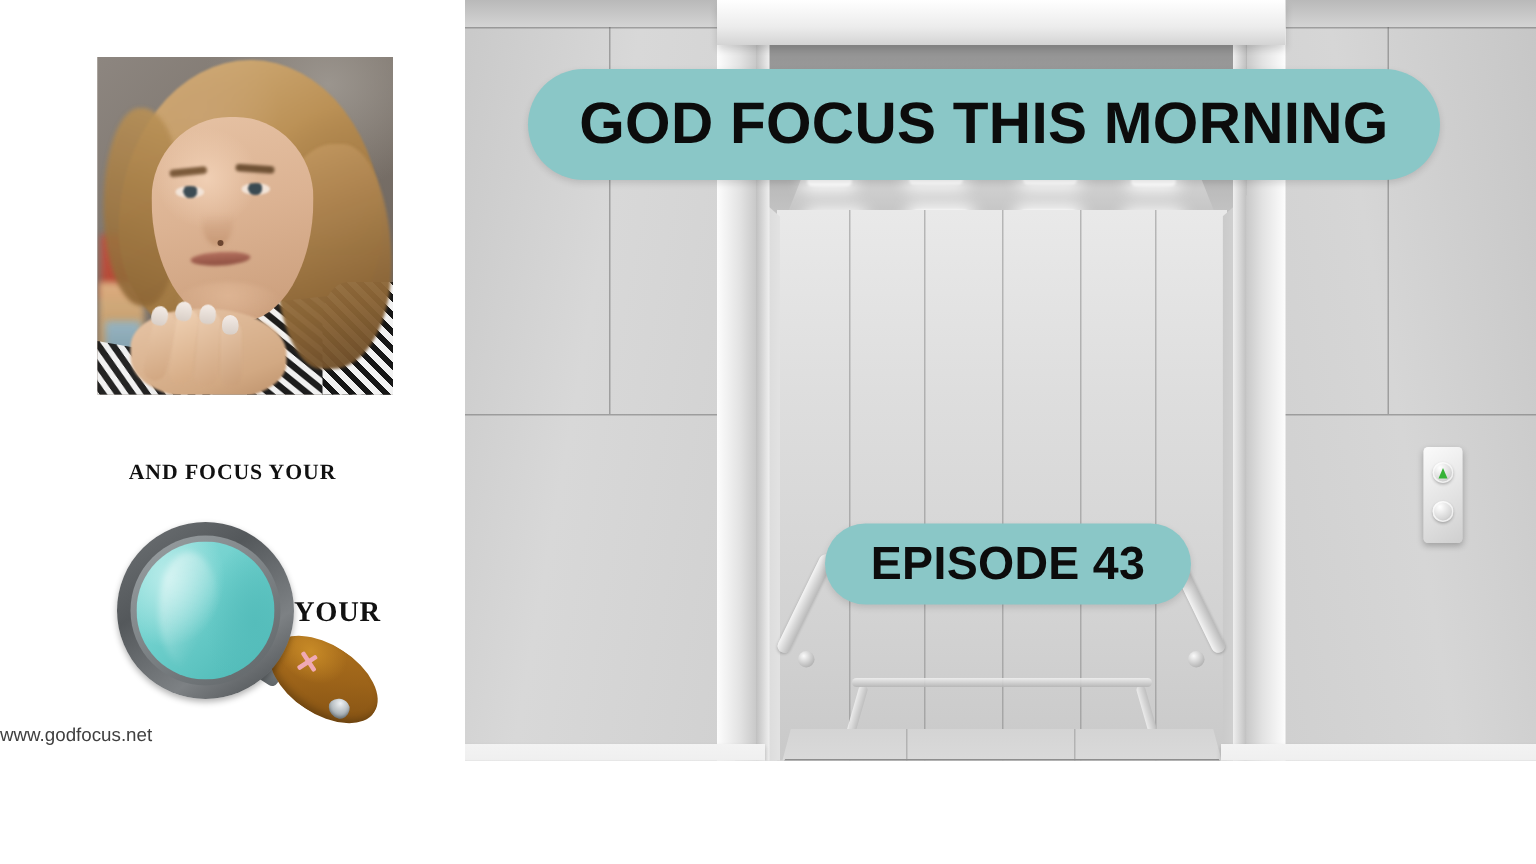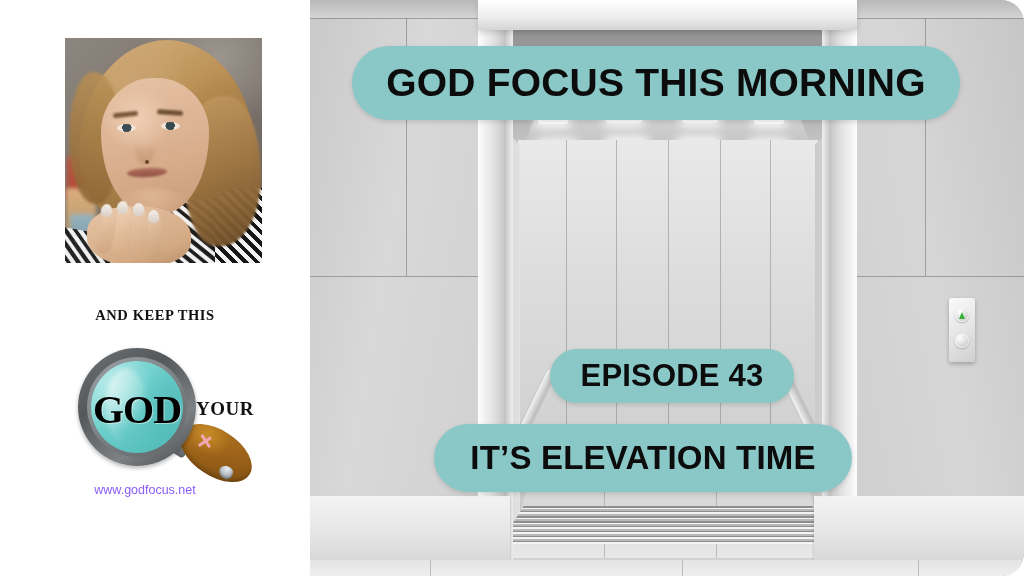--- a/index.html
+++ b/index.html
@@ -2,21 +2,21 @@
 <html><head>
 <meta charset="utf-8">
 <title>God Focus This Morning</title>
 <style>
   html,body{margin:0;padding:0;}
   body{
     width:1024px;height:576px;overflow:hidden;
     font-family:"Liberation Sans",sans-serif;
     background:#ffffff;
   }
-  #slide{position:relative;width:1024px;height:576px;overflow:hidden;background:#fff;border-radius:23px;}
+  #slide{position:relative;width:1024px;height:507px;overflow:hidden;background:#fff;}
 
   
   .left-panel{
     position:absolute;left:0;top:0;width:310px;height:576px;
     background:#ffffff;z-index:40;overflow:hidden;
   }
 
   
   .host-photo{
     position:absolute;left:65px;top:38px;width:197px;height:225px;
@@ -140,22 +140,22 @@
     font-family:"Liberation Serif",serif;font-weight:bold;font-size:40px;
     letter-spacing:-1px;color:#000;
     text-shadow:1px 1px 0 rgba(255,255,255,.45);
   }
   .logo-focus{
     position:absolute;left:196px;top:58px;
     font-family:"Liberation Serif",serif;font-weight:bold;font-size:19px;
     letter-spacing:.5px;color:#111;
   }
   .logo-url{
-    position:absolute;left:0;top:143px;width:290px;text-align:center;
-    font-family:"Liberation Sans",sans-serif;font-size:12.5px;color:#8b5cf6;
+    position:absolute;left:0;top:143px;width:290px;
+    font-family:"Liberation Sans",sans-serif;font-size:12.5px;color:#404040;
   }
 
   
   .scene{position:absolute;left:310px;top:0;width:714px;height:576px;overflow:hidden;
     background:linear-gradient(180deg,#dcdcdc 0%,#d2d2d2 100%);}
 
   
   .wall{position:absolute;top:0;height:576px;
     background:linear-gradient(100deg,#c9c9c9 0%,#d8d8d8 40%,#cfcfcf 100%);}
   .wall-l{left:0;width:200px;}
@@ -351,23 +351,20 @@
   </div>
 
   <div class="banner banner-title" style="background:#8ac7c7;">
     <span>GOD FOCUS THIS MORNING</span>
   </div>
 
   <div class="banner banner-ep" style="background:#8ac7c7;text-align:right;">
     <span>EPISODE 43</span>
   </div>
 
-  <div class="banner banner-sub" style="background:#8ac7c7;">
-    <span>IT’S ELEVATION TIME</span>
-  </div>
 
   <div class="left-panel">
 
     <div class="host-photo">
       <div class="hp-bg"></div>
       <div class="hp-obj1"></div>
       <div class="hp-obj2"></div>
       <div class="hp-obj3"></div>
       <div class="hp-obj4"></div>
       <div class="hp-hair"></div>
@@ -390,36 +387,35 @@
       <div class="hp-f2"></div>
       <div class="hp-f3"></div>
       <div class="hp-f4"></div>
       <div class="hp-nail" style="left:36px;top:166px;transform:rotate(12deg);"></div>
       <div class="hp-nail" style="left:52px;top:163px;transform:rotate(8deg);"></div>
       <div class="hp-nail" style="left:68px;top:165px;transform:rotate(4deg);"></div>
       <div class="hp-nail" style="left:83px;top:172px;"></div>
     </div>
 
     <div class="tagline">
-      <div>AND KEEP THIS</div>
+      <div>AND FOCUS YOUR</div>
     </div>
 
     <div class="logo-wrap">
       <div class="mg-handle">
         <div class="mg-neck"></div>
         <div class="mg-grip">
           <div class="mg-cross"></div>
           <div class="mg-dove"></div>
         </div>
       </div>
       <div class="mg-glass">
         <div class="mg-rim"></div>
         <div class="mg-rim-in"></div>
         <div class="mg-lens">
           <div class="mg-lens-hl"></div>
         </div>
       </div>
-      <div class="logo-god">GOD</div>
       <div class="logo-focus">YOUR</div>
       <div class="logo-url">www.godfocus.net</div>
     </div>
   </div>
 </div>
 
 </body></html>

